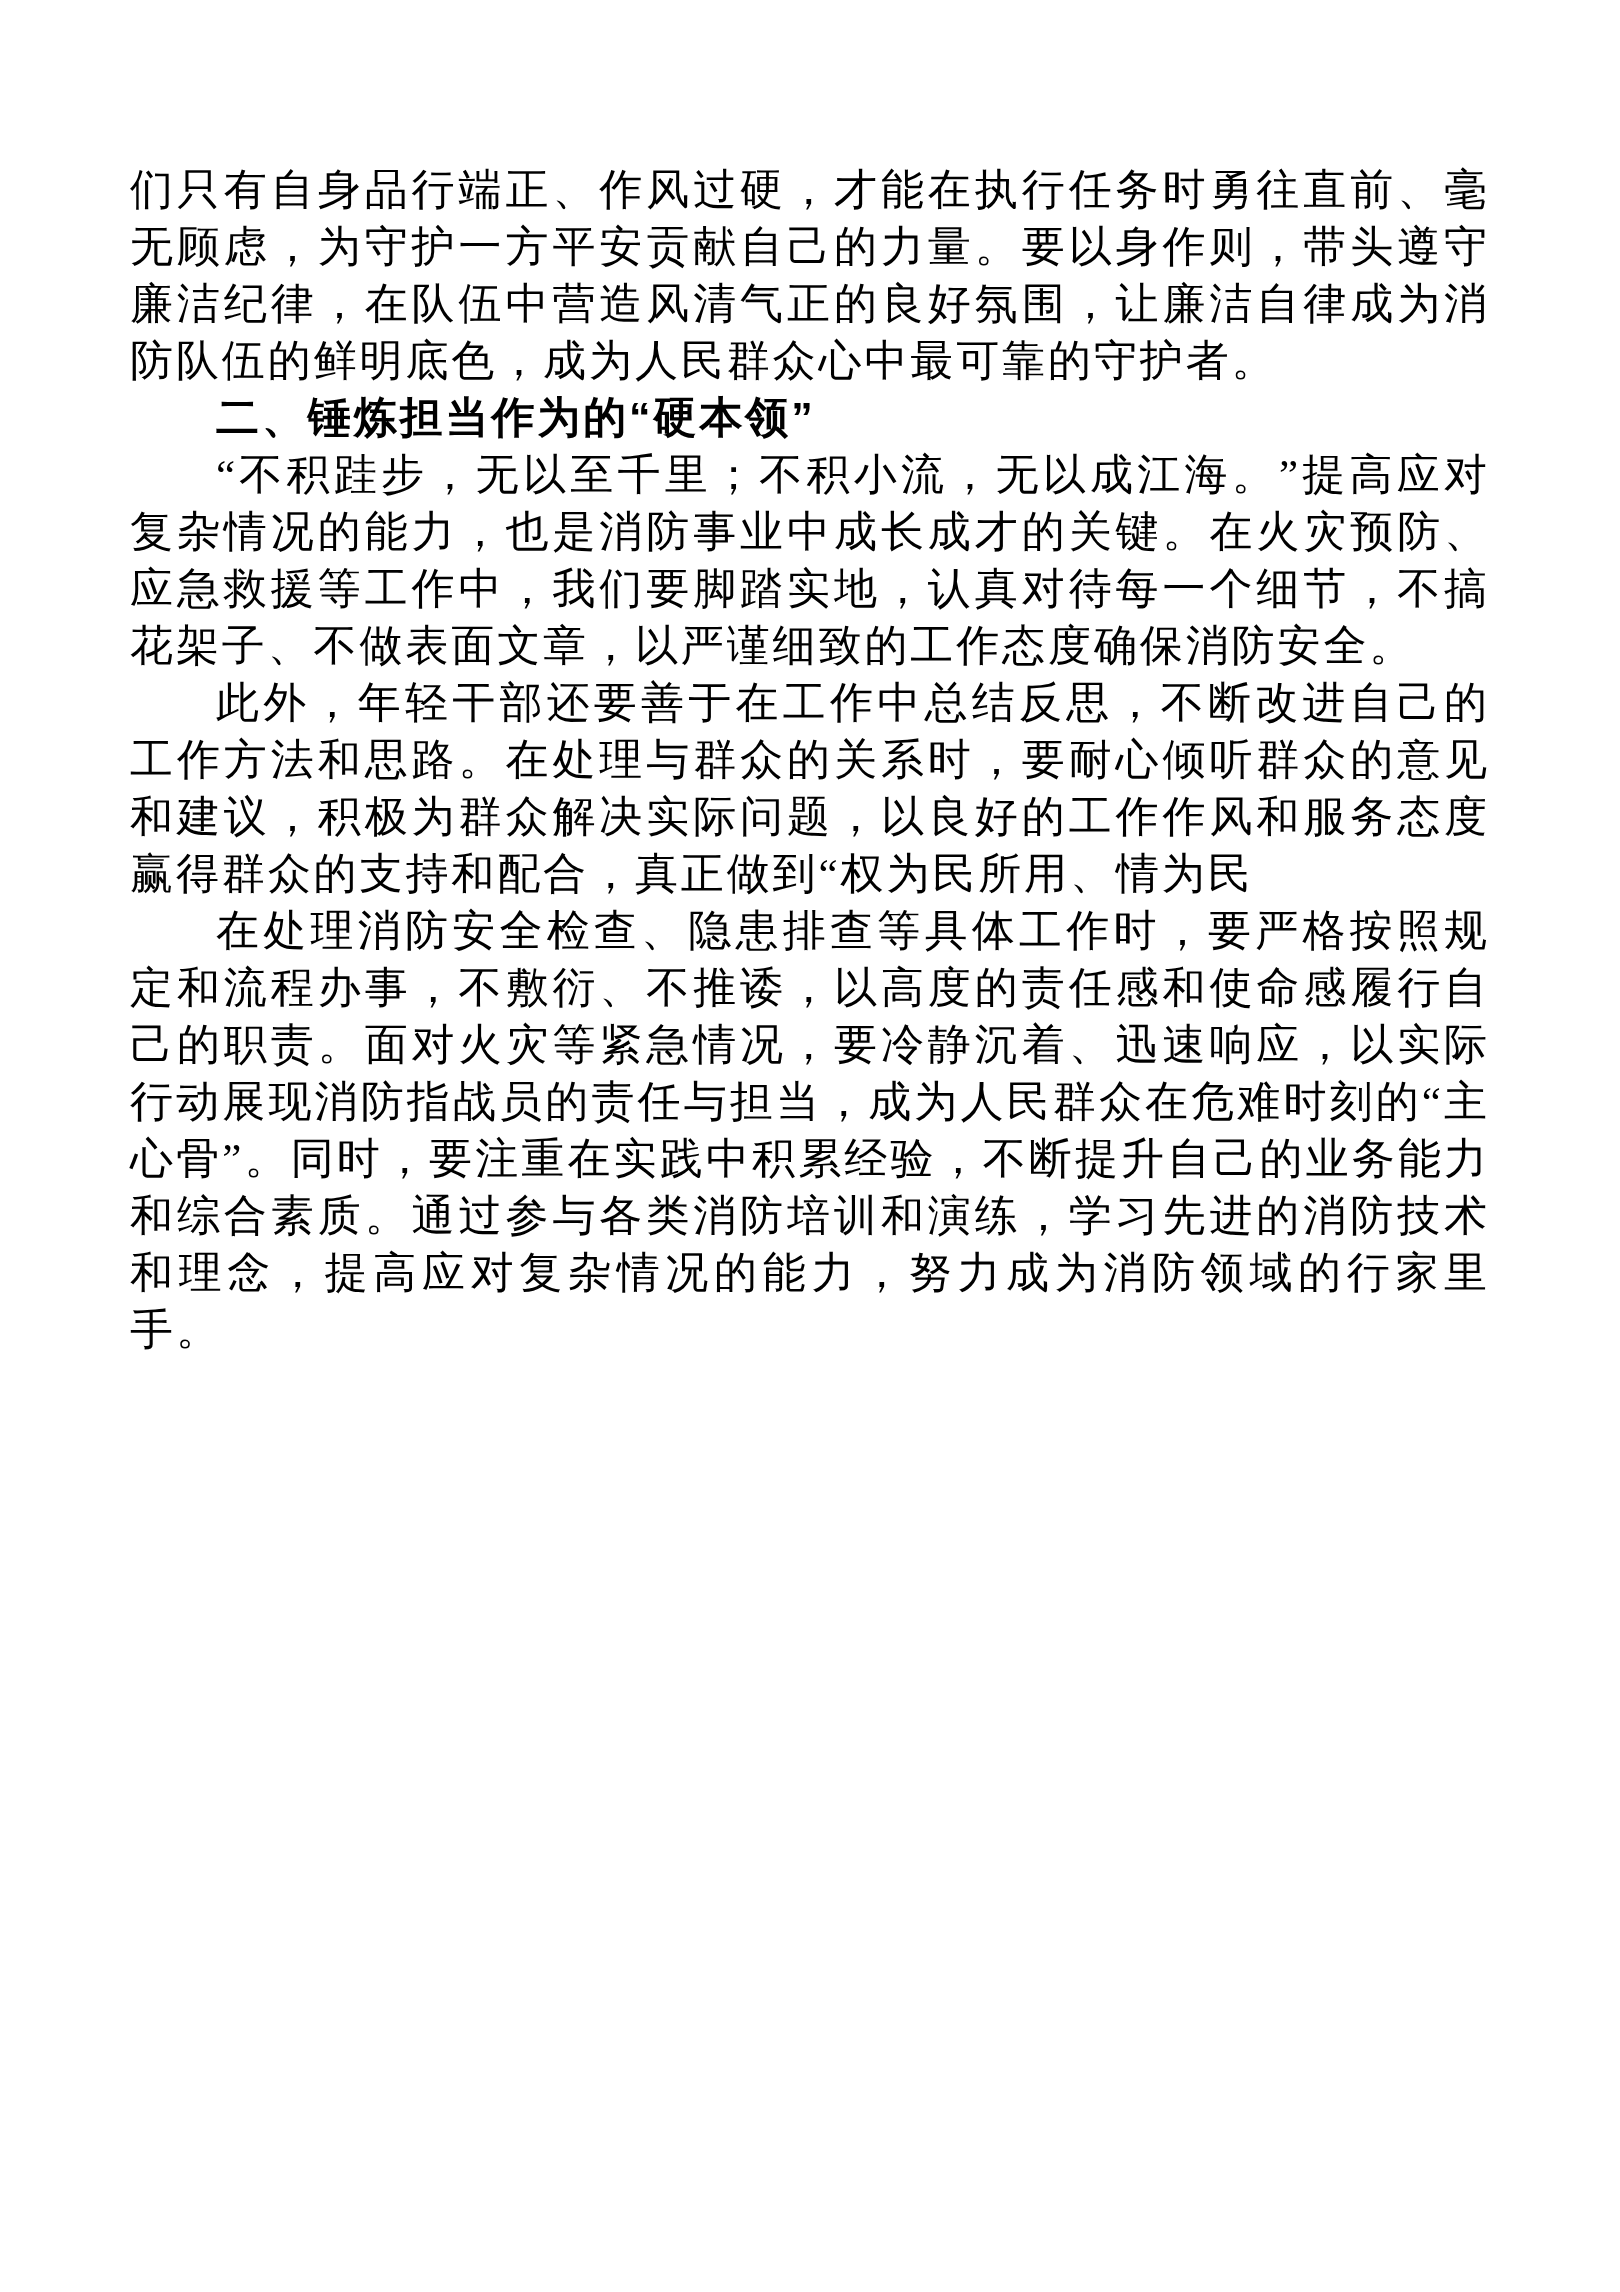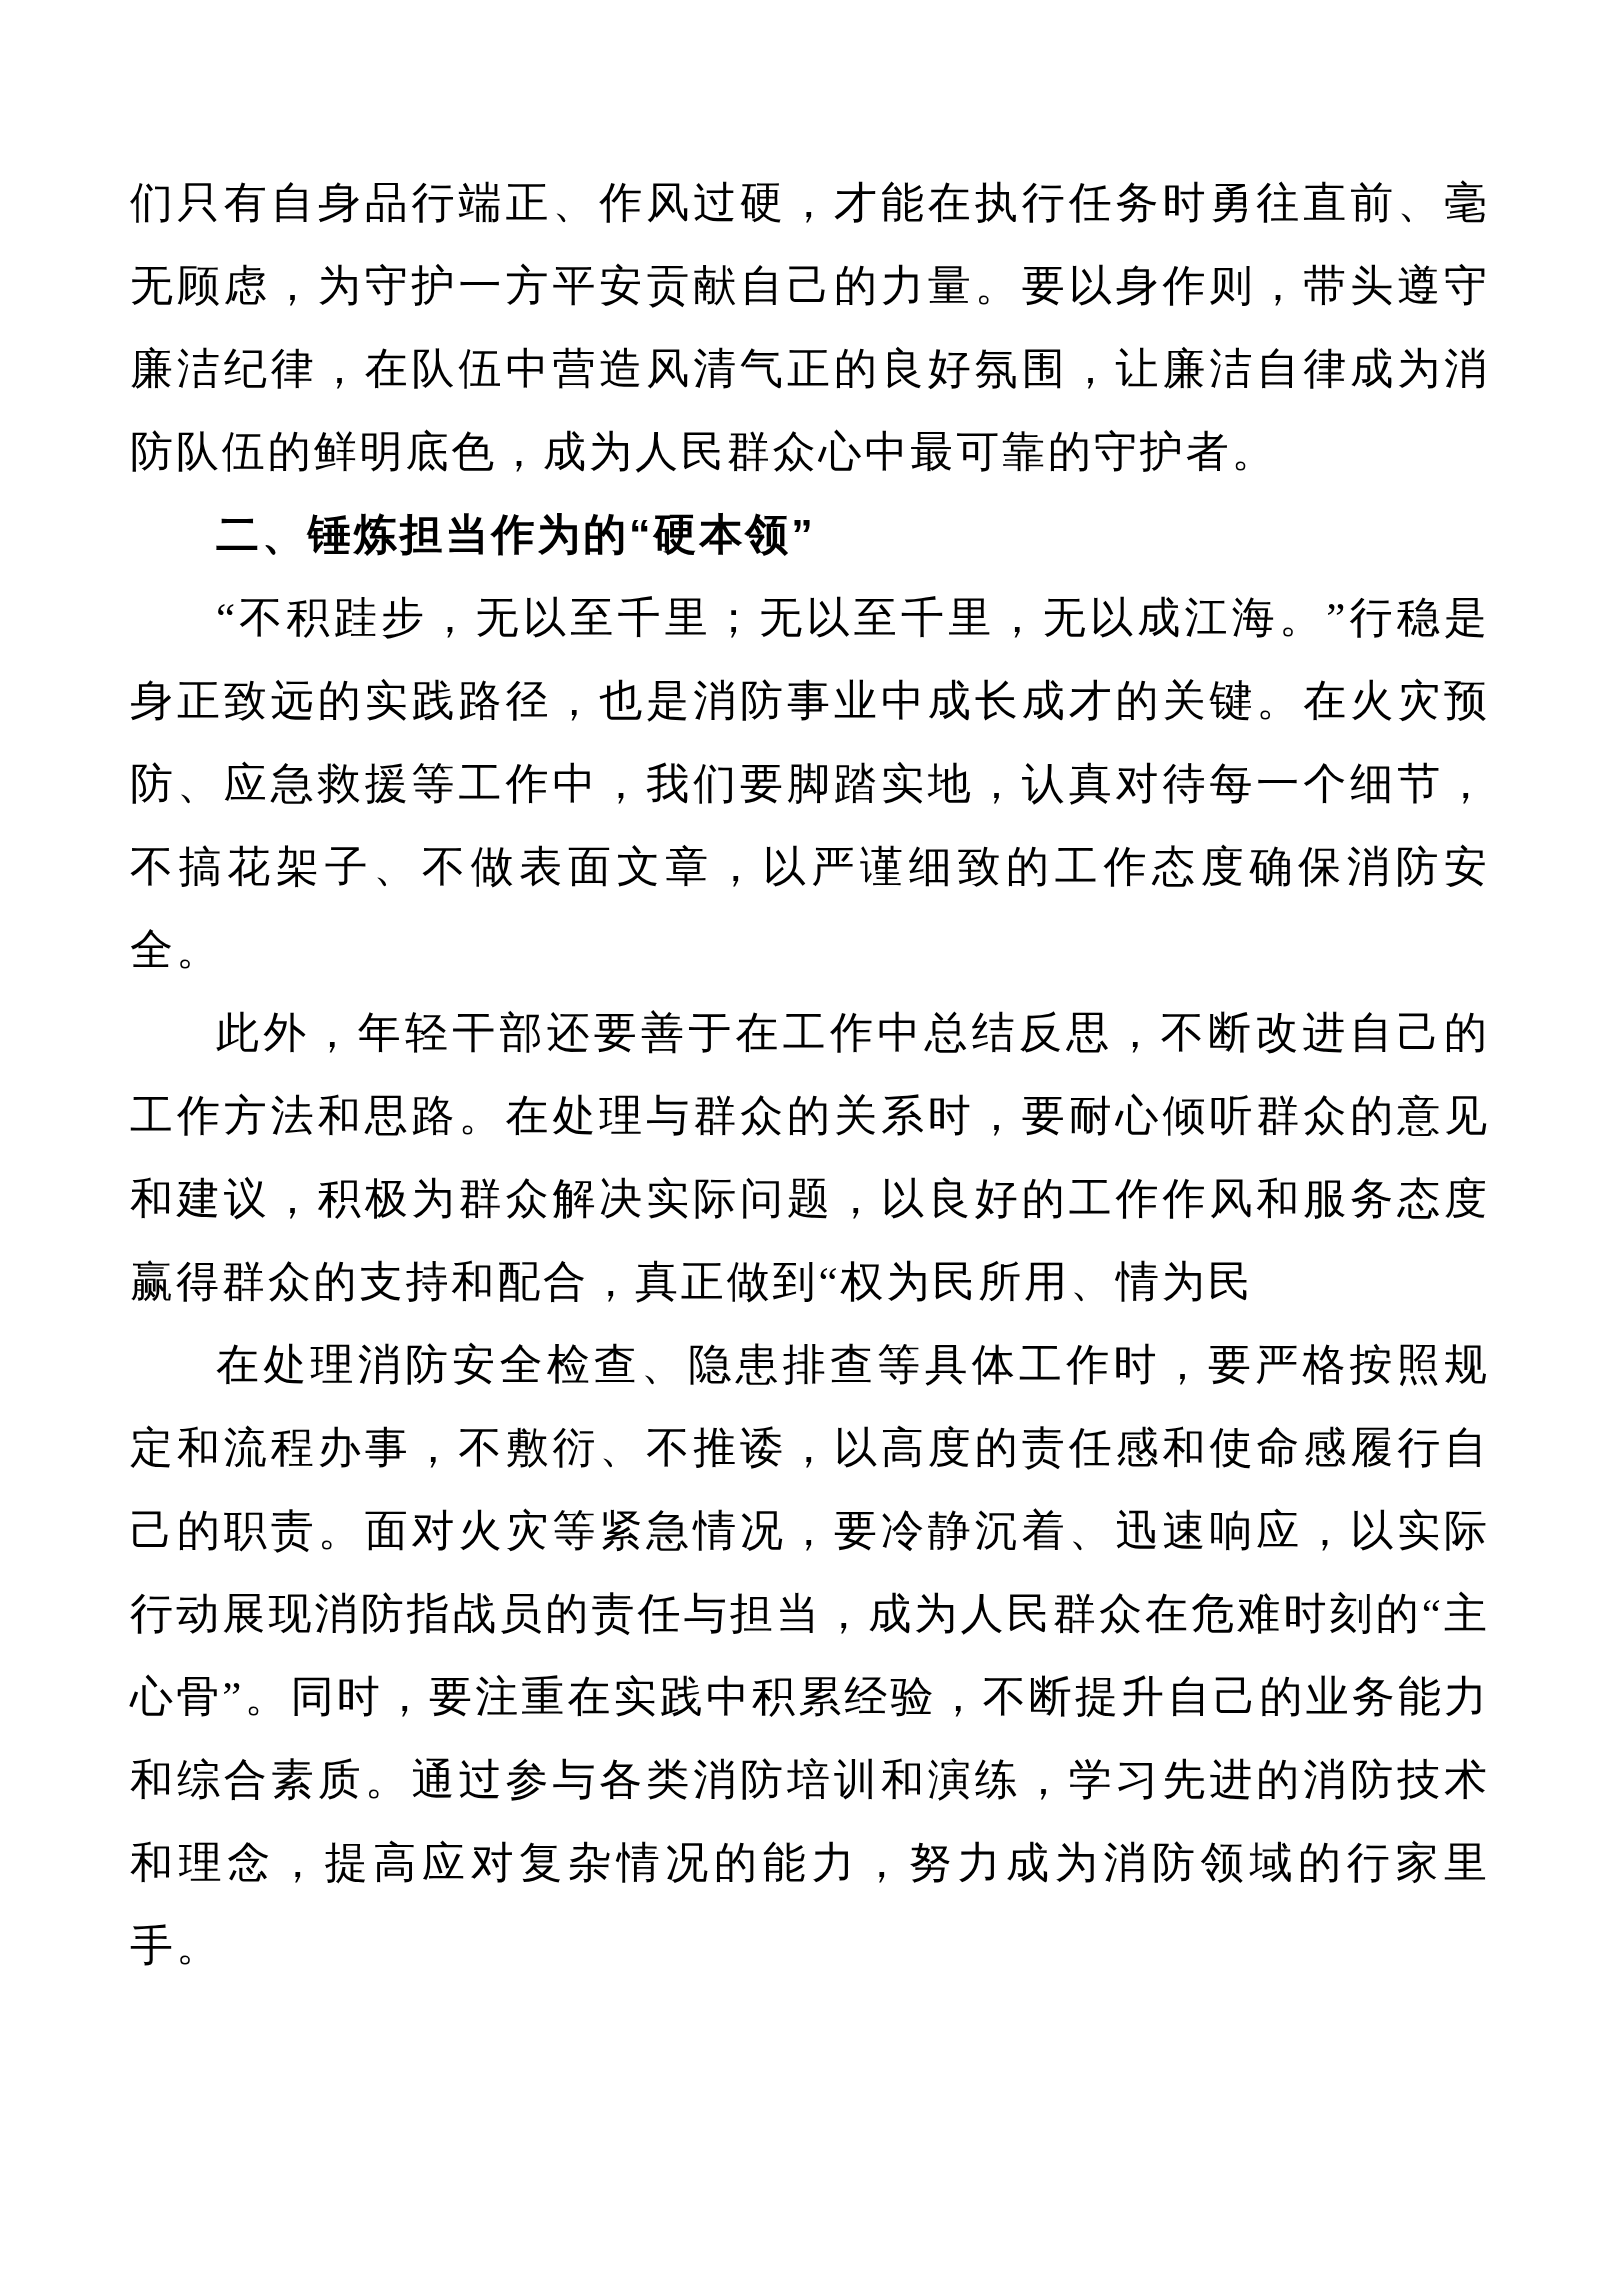--- a/index.html
+++ b/index.html
@@ -14,21 +14,21 @@
     height: 2293px;
     margin: 0 auto;
     background: #ffffff;
     box-sizing: border-box;
     padding: 161px 130px 0 130px;
     overflow: hidden;
   }
   .doc-body {
     font-family: "Liberation Serif", "DejaVu Serif", serif;
     font-size: 43px;
-    line-height: 83px;
+    line-height: 57px;
     letter-spacing: 2.9px;
     color: #000000;
     text-align: justify;
   }
   .para {
     margin: 0;
     padding: 0;
     text-indent: 2em;
     text-align: justify;
   }
@@ -41,18 +41,18 @@
     text-align: left;
   }
 </style>
 </head>
 <body>
 
 <div class="page">
   <div class="doc-body" id="doc-body">
       <p class="para no-indent">们只有自身品行端正、作风过硬，才能在执行任务时勇往直前、毫无顾虑，为守护一方平安贡献自己的力量。要以身作则，带头遵守廉洁纪律，在队伍中营造风清气正的良好氛围，让廉洁自律成为消防队伍的鲜明底色，成为人民群众心中最可靠的守护者。</p>
       <p class="para heading">二、锤炼担当作为的“硬本领”</p>
-      <p class="para">“不积跬步，无以至千里；无以至千里，无以成江海。”行稳是身正致远的实践路径，也是消防事业中成长成才的关键。在火灾预防、应急救援等工作中，我们要脚踏实地，认真对待每一个细节，不搞花架子、不做表面文章，以严谨细致的工作态度确保消防安全。</p>
+      <p class="para">“不积跬步，无以至千里；不积小流，无以成江海。”提高应对复杂情况的能力，也是消防事业中成长成才的关键。在火灾预防、应急救援等工作中，我们要脚踏实地，认真对待每一个细节，不搞花架子、不做表面文章，以严谨细致的工作态度确保消防安全。</p>
       <p class="para">此外，年轻干部还要善于在工作中总结反思，不断改进自己的工作方法和思路。在处理与群众的关系时，要耐心倾听群众的意见和建议，积极为群众解决实际问题，以良好的工作作风和服务态度赢得群众的支持和配合，真正做到“权为民所用、情为民</p>
       <p class="para">在处理消防安全检查、隐患排查等具体工作时，要严格按照规定和流程办事，不敷衍、不推诿，以高度的责任感和使命感履行自己的职责。面对火灾等紧急情况，要冷静沉着、迅速响应，以实际行动展现消防指战员的责任与担当，成为人民群众在危难时刻的“主心骨”。同时，要注重在实践中积累经验，不断提升自己的业务能力和综合素质。通过参与各类消防培训和演练，学习先进的消防技术和理念，提高应对复杂情况的能力，努力成为消防领域的行家里手。</p>
     </div>
 </div>
 
 
 </body></html>

